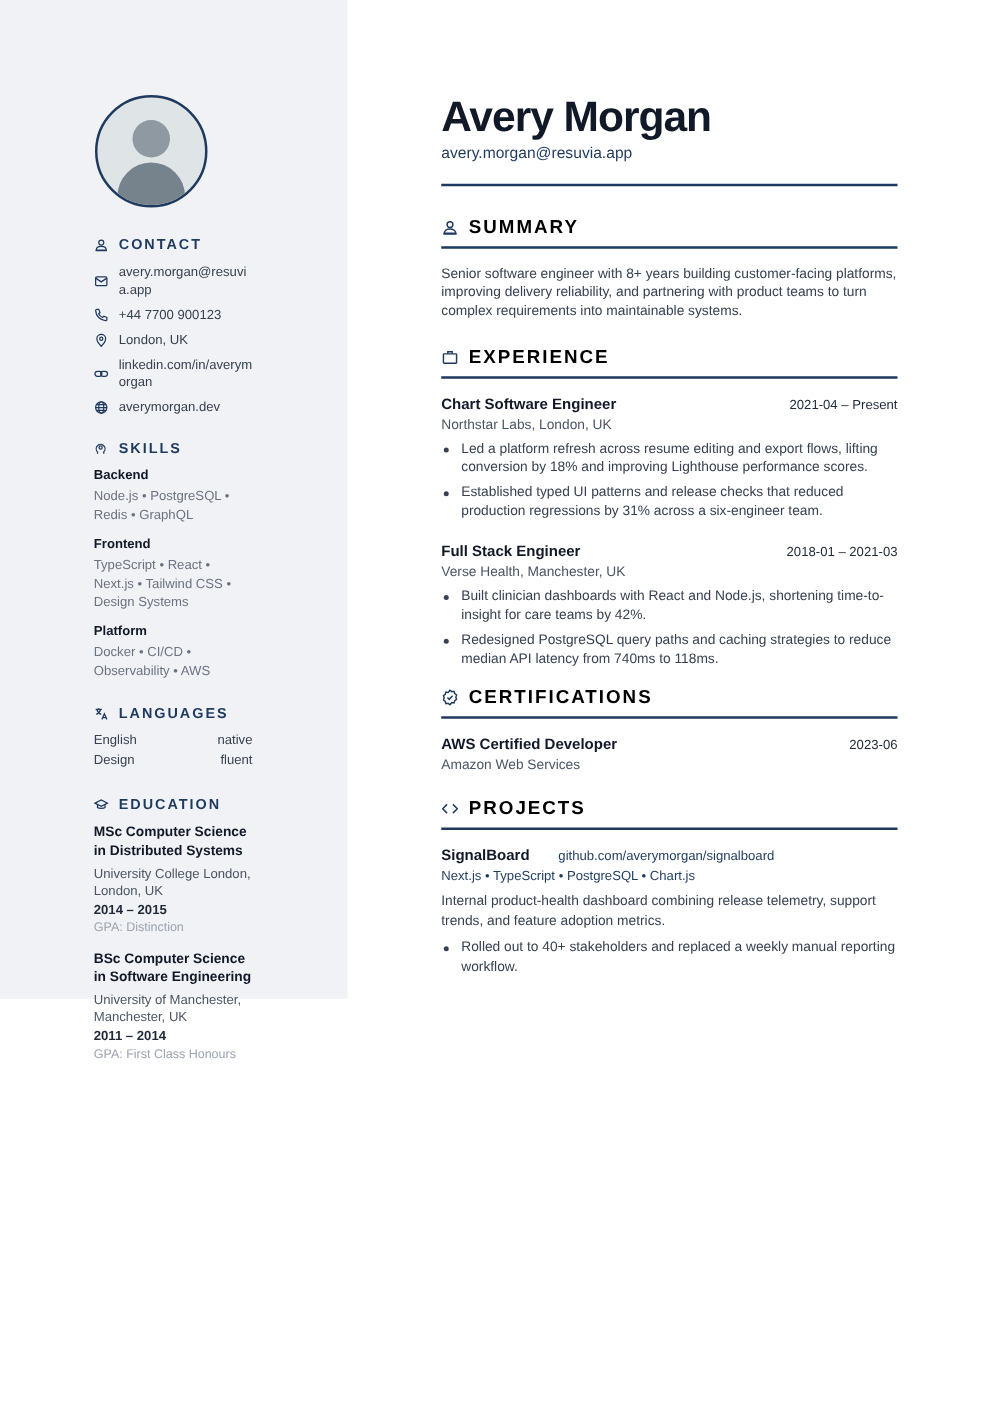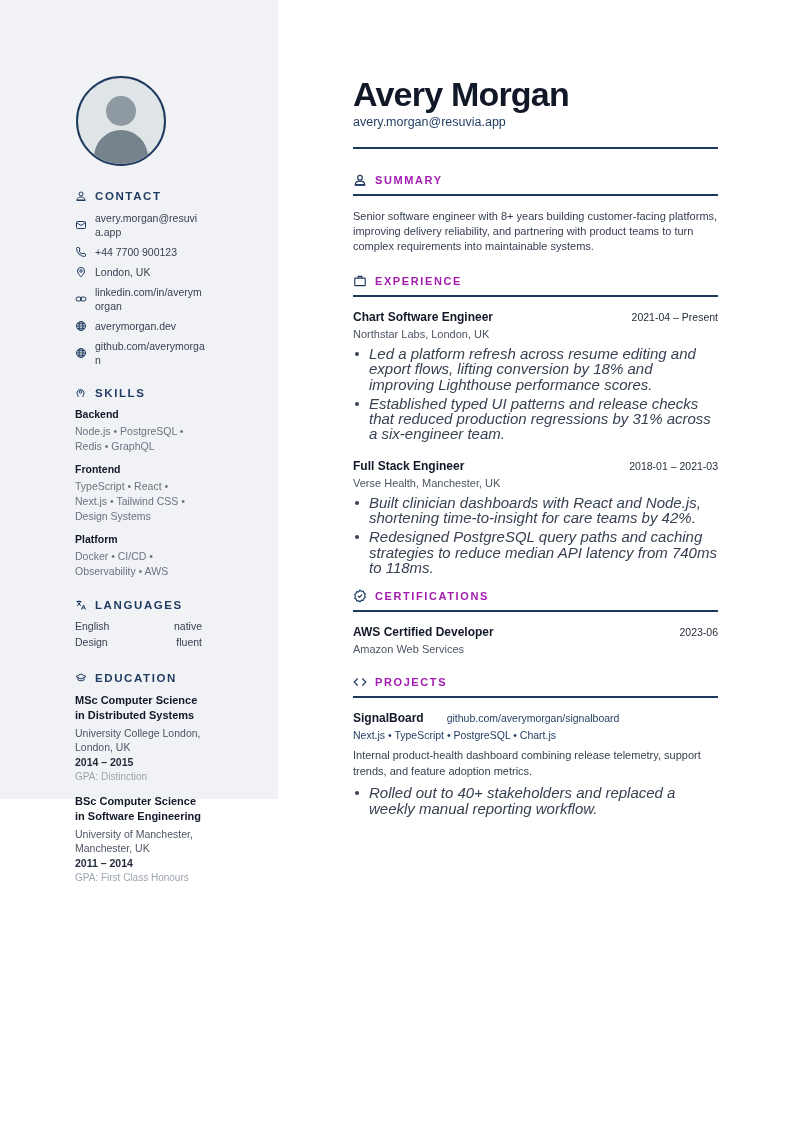--- a/index.html
+++ b/index.html
@@ -30,31 +30,31 @@
     .edu-degree { font-size: 11px; font-weight: 700; color: #111827; line-height: 15px; margin-bottom: 3px; }
     .edu-school { font-size: 10.5px; color: #4b5563; line-height: 14px; }
     .edu-dates { font-size: 10.5px; font-weight: 700; color: #1f2937; margin-top: 2px; }
     .edu-gpa { font-size: 10px; color: #9ca3af; margin-top: 3px; }
 
     .name { font-size: 34px; font-weight: 700; color: #111827; letter-spacing: -0.8px; line-height: 40px; }
     .header-email { font-size: 12.5px; color: #1e3a5f; margin-top: 1px; }
     .header-rule { height: 2px; background: #1e3a5f; margin-top: 18px; }
 
     .section { margin-top: 24px; }
-    .section-heading { display: flex; align-items: center; gap: 8px; font-size: 11px; font-weight: 700; letter-spacing: 1.6px; color: #a21caf; padding-bottom: 7px; border-bottom: 2px solid #1e3a5f; margin-bottom: 13px; }
+    .section-heading { display: flex; align-items: center; gap: 8px; font-size: 15px; font-weight: 700; letter-spacing: 1.6px; color: #000000; padding-bottom: 7px; border-bottom: 2px solid #1e3a5f; margin-bottom: 13px; }
     .section-heading svg { width: 14px; height: 14px; flex: none; }
     .summary-text { font-size: 11px; line-height: 15px; color: #374151; }
 
     .entry { margin-bottom: 14px; }
     .entry-top { display: flex; justify-content: space-between; align-items: baseline; }
     .entry-title { font-size: 12px; font-weight: 700; color: #111827; }
     .entry-date { font-size: 10.5px; color: #1f2937; }
     .entry-sub { font-size: 11px; color: #4b5563; margin-top: 4px; }
     .bullets { list-style: none; margin-top: 6px; }
-    .bullets li { position: relative; padding-left: 16px; font-size: 15px; line-height: 15.3px; color: #374151; margin-bottom: 4px; font-style: italic; }
+    .bullets li { position: relative; padding-left: 16px; font-size: 11px; line-height: 15.3px; color: #374151; margin-bottom: 4px; }
     .bullets li::before { content: ""; position: absolute; left: 2px; top: 6px; width: 4px; height: 4px; border-radius: 50%; background: #374151; }
 
     .proj-top { display: flex; align-items: baseline; gap: 23px; }
     .proj-link { font-size: 10.5px; color: #1e3a5f; }
     .proj-tech { font-size: 10.5px; color: #1e3a5f; margin-top: 4px; }
     .proj-desc { font-size: 11px; line-height: 16px; color: #374151; margin-top: 6px; }
   </style>
 </head>
 <body>
 
@@ -104,30 +104,20 @@
       <div class="contact-item">
         <svg viewBox="0 0 24 24" fill="none" stroke="#1e3a5f" stroke-width="2">
             <circle cx="12" cy="12" r="9"></circle>
             <ellipse cx="12" cy="12" rx="4" ry="9"></ellipse>
             <line x1="3" y1="12" x2="21" y2="12"></line>
             <line x1="4.5" y1="7.5" x2="19.5" y2="7.5"></line>
             <line x1="4.5" y1="16.5" x2="19.5" y2="16.5"></line>
           </svg>
         <span>averymorgan.dev</span>
       </div>
-      <div class="contact-item">
-        <svg viewBox="0 0 24 24" fill="none" stroke="#1e3a5f" stroke-width="2">
-            <circle cx="12" cy="12" r="9"></circle>
-            <ellipse cx="12" cy="12" rx="4" ry="9"></ellipse>
-            <line x1="3" y1="12" x2="21" y2="12"></line>
-            <line x1="4.5" y1="7.5" x2="19.5" y2="7.5"></line>
-            <line x1="4.5" y1="16.5" x2="19.5" y2="16.5"></line>
-          </svg>
-        <span>github.com/averymorgan</span>
-      </div>
     </div>
 
     <div class="side-section" style="margin-top:20px;">
       <div class="side-heading">
         <svg viewBox="0 0 24 24" fill="none" stroke="#1e3a5f" stroke-width="2">
             <path d="M6 20v-3a7 7 0 1 1 10 0v3"></path>
             <circle cx="11" cy="10" r="2.5"></circle>
           </svg>
         <span>SKILLS</span>
       </div>

